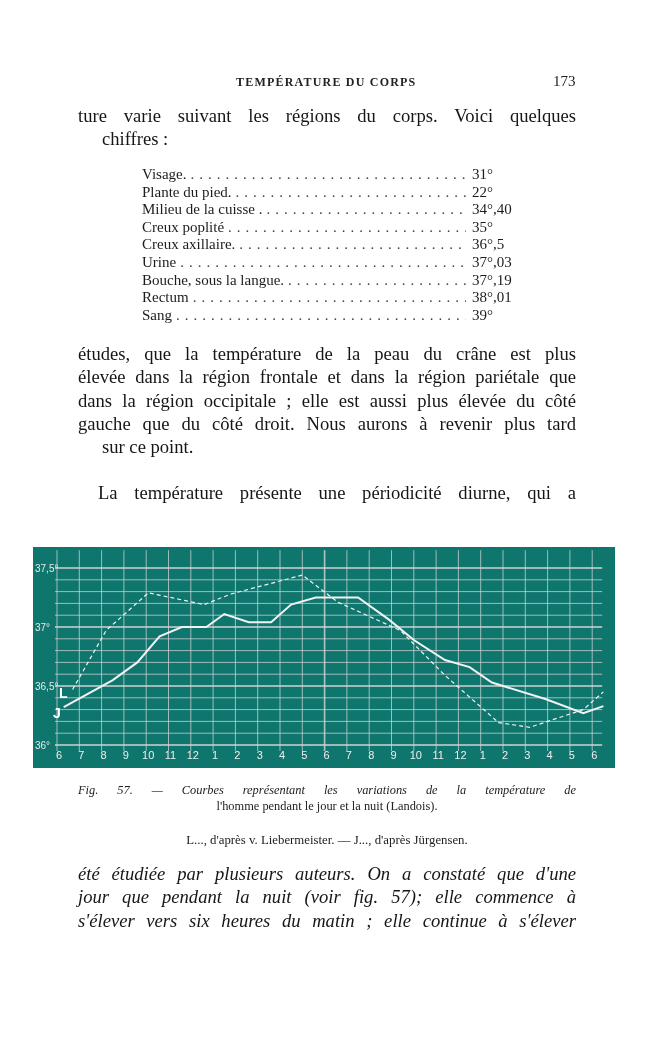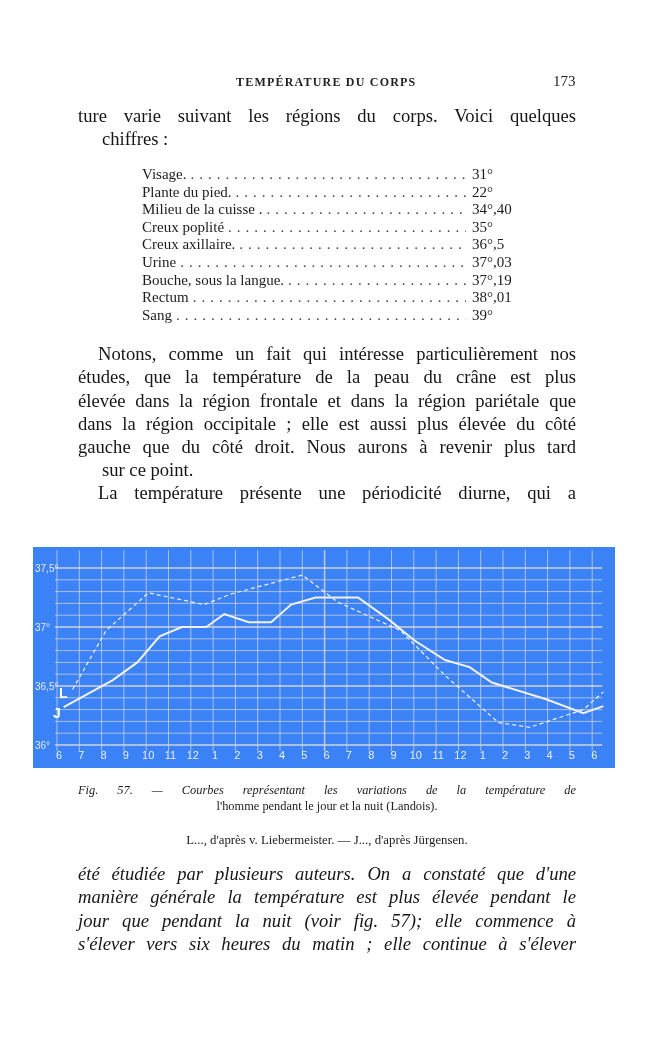--- a/index.html
+++ b/index.html
@@ -29,21 +29,21 @@
       position: absolute; left: 142px; top: 166px; width: 380px;
       font-size: 15px; line-height: 17.6px; color: #1c1c1c;
     }
     .tl-row { display: flex; align-items: baseline; }
     .tl-label { white-space: nowrap; }
     .tl-dots { flex: 1; overflow: hidden; white-space: nowrap; color: #444; letter-spacing: 5px; margin: 0 6px 0 4px; }
     .tl-value { width: 50px; text-align: left; white-space: nowrap; }
 
     .figure {
       position: absolute; left: 33px; top: 547px; width: 582px; height: 221px;
-      background: #3b82f6;
+      background: #0f766e;
     }
     .figure svg { position: absolute; left: 0; top: 0; }
     .caption {
       position: absolute; left: 78px; top: 782px; width: 498px;
       font-size: 12.4px; line-height: 16px; color: #222; text-align: center;
     }
     .caption .cap1 { display: block; text-align: justify; text-align-last: justify; white-space: nowrap; font-style: italic; }
     .caption .cap2 { display: block; }
     .caption .cap3 { display: block; margin-top: 18px; font-size: 12.8px; }
   </style>
@@ -102,21 +102,20 @@
       <span class="tl-value">38°,01</span>
     </div>
     <div class="tl-row">
       <span class="tl-label">Sang</span>
       <span class="tl-dots">............................................................</span>
       <span class="tl-value">39°</span>
     </div>
   </div>
 
 <div class="para" style="top:342px;">
-  <span class="line indent">Notons, comme un fait qui intéresse particulièrement nos</span>
   <span class="line">études, que la température de la peau du crâne est plus</span>
   <span class="line">élevée dans la région frontale et dans la région pariétale que</span>
   <span class="line">dans la région occipitale ; elle est aussi plus élevée du côté</span>
   <span class="line">gauche que du côté droit. Nous aurons à revenir plus tard</span>
   <span class="line last">sur ce point.</span>
 </div>
 
 <div class="para" style="top:481px;">
   <span class="line indent">La température présente une périodicité diurne, qui a</span>
 </div>
@@ -201,16 +200,15 @@
 </div>
 
 <div class="caption">
   <span class="cap1">Fig. 57. — Courbes représentant les variations de la température de</span>
   <span class="cap2">l'homme pendant le jour et la nuit (Landois).</span>
   <span class="cap3">L..., d'après v. Liebermeister. — J..., d'après Jürgensen.</span>
 </div>
 
 <div class="para" style="top:862px;font-style:italic;">
   <span class="line">été étudiée par plusieurs auteurs. On a constaté que d'une</span>
-  <span class="line">manière générale la température est plus élevée pendant le</span>
   <span class="line">jour que pendant la nuit (voir fig. 57); elle commence à</span>
   <span class="line">s'élever vers six heures du matin ; elle continue à s'élever</span>
 </div>
 
 </body></html>

